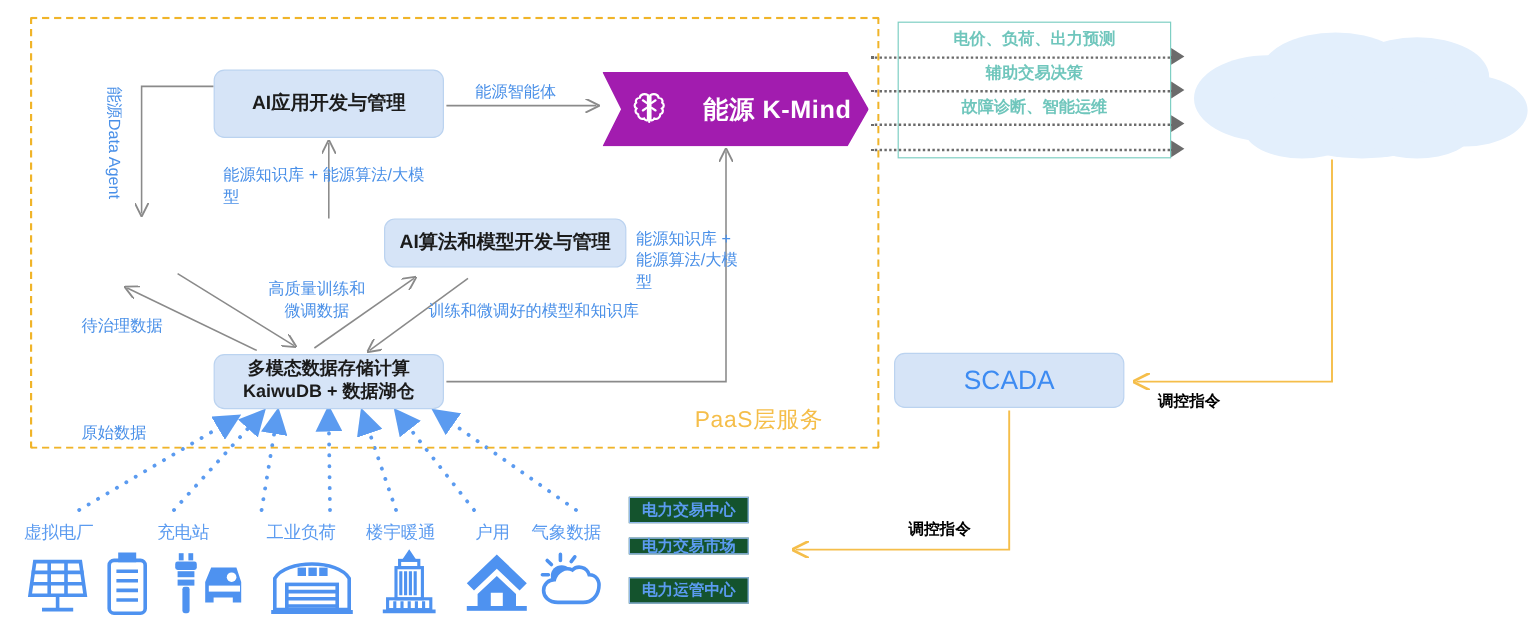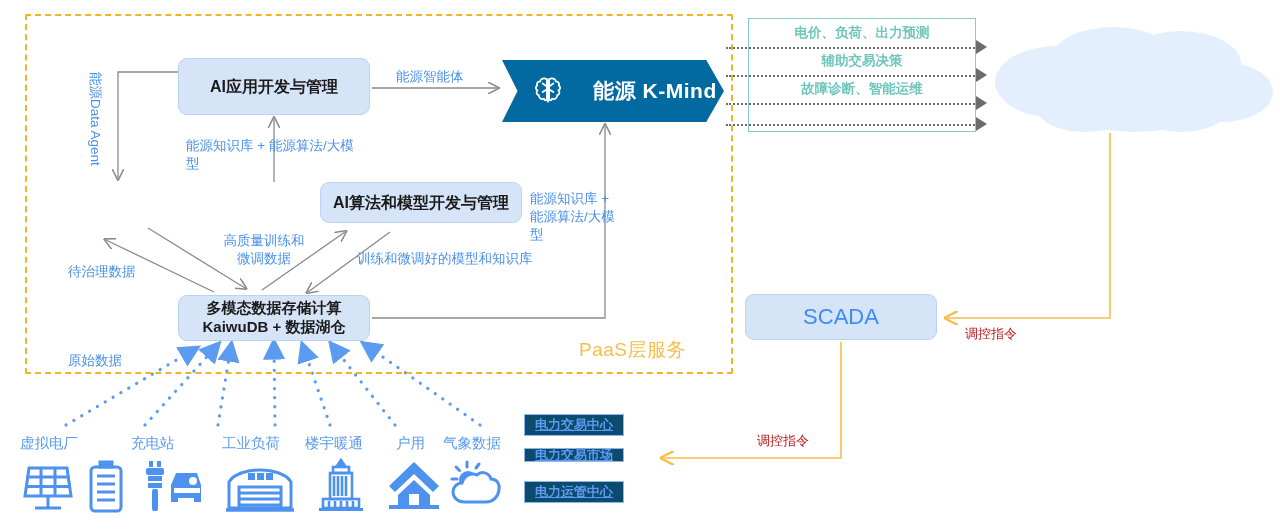--- a/index.html
+++ b/index.html
@@ -19,24 +19,24 @@
            display:flex;align-items:center;justify-content:center;
            text-align:center;color:#1b1b1b;font-weight:bold;
            box-sizing:border-box;line-height:1.25;}
   #box-ai-app{left:178px;top:58px;width:192px;height:57px;font-size:16px;}
   #box-gov{left:43px;top:182px;width:192px;height:41px;font-size:16px;}
   #box-algo{left:320px;top:182px;width:202px;height:41px;font-size:16px;}
   #box-store{left:178px;top:295px;width:192px;height:46px;font-size:15px;flex-direction:column;}
   #box-store .l2{font-weight:bold;}
 
   
-  #kmind{left:502px;top:60px;width:222px;height:62px;background:#0369a1;
+  #kmind{left:502px;top:60px;width:222px;height:62px;background:#a21caf;
          clip-path:polygon(0 0,92% 0,100% 50%,92% 100%,0 100%,7% 50%);
          display:flex;align-items:center;gap:28px;padding-left:22px;
-         box-sizing:border-box;color:#fff;justify-content:center;}
+         box-sizing:border-box;color:#fff;}
   #kmind .kl{font-size:21px;font-weight:600;letter-spacing:.5px;}
 
   
   #cap-box{left:748px;top:18px;width:228px;height:114px;
            border:1.5px solid #7FCFC4;box-sizing:border-box;}
   .cap-row{position:relative;height:28px;display:flex;align-items:center;
            justify-content:center;}
   .cap-row span{color:#6FC6BC;font-size:13.5px;font-weight:bold;
                 background:transparent;z-index:2;padding:0 2px;}
 
@@ -50,30 +50,30 @@
   #vpp-cloud{left:985px;top:20px;width:290px;height:116px;}
   #vpp-text{left:1003px;top:50px;width:230px;text-align:center;
             color:#3D8BF2;font-size:19px;font-weight:bold;line-height:1.35;}
 
   
   #scada{left:745px;top:294px;width:192px;height:46px;font-size:22px;
          color:#3D8BF2;font-weight:400;}
 
   
   .blabel{color:#4A90E8;font-size:13.5px;line-height:1.35;}
-  .ylabel{color:#b91c1c;font-size:13px;font-weight:normal;}
+  .ylabel{color:#000000;font-size:13px;font-weight:bold;}
 
   
   #agent-text{left:104px;top:72px;color:#4A90E8;font-size:13.5px;line-height:1.3;
      transform:rotate(90deg);transform-origin:left top;white-space:nowrap;}
 
   
-  .smallbox{border:1px solid #8FB8EA;background:#0c4a6e;
+  .smallbox{border:1px solid #8FB8EA;background:#14532d;
             display:flex;align-items:center;justify-content:center;
-            color:#5B9BF0;font-size:13px;font-weight:bold;box-sizing:border-box;text-decoration:underline;}
+            color:#5B9BF0;font-size:13px;font-weight:bold;box-sizing:border-box;}
   #sb1{left:524px;top:414px;width:100px;height:22px;}
   #sb2{left:524px;top:448px;width:100px;height:14px;}
   #sb3{left:524px;top:481px;width:100px;height:22px;}
 
   
   .srclabel{position:absolute;color:#5B9BF0;font-size:14.5px;white-space:nowrap;}
   .srcicon{position:absolute;}
 
   svg{display:block;overflow:visible;}
   #wires{position:absolute;left:0;top:0;width:1280px;height:530px;pointer-events:none;}

